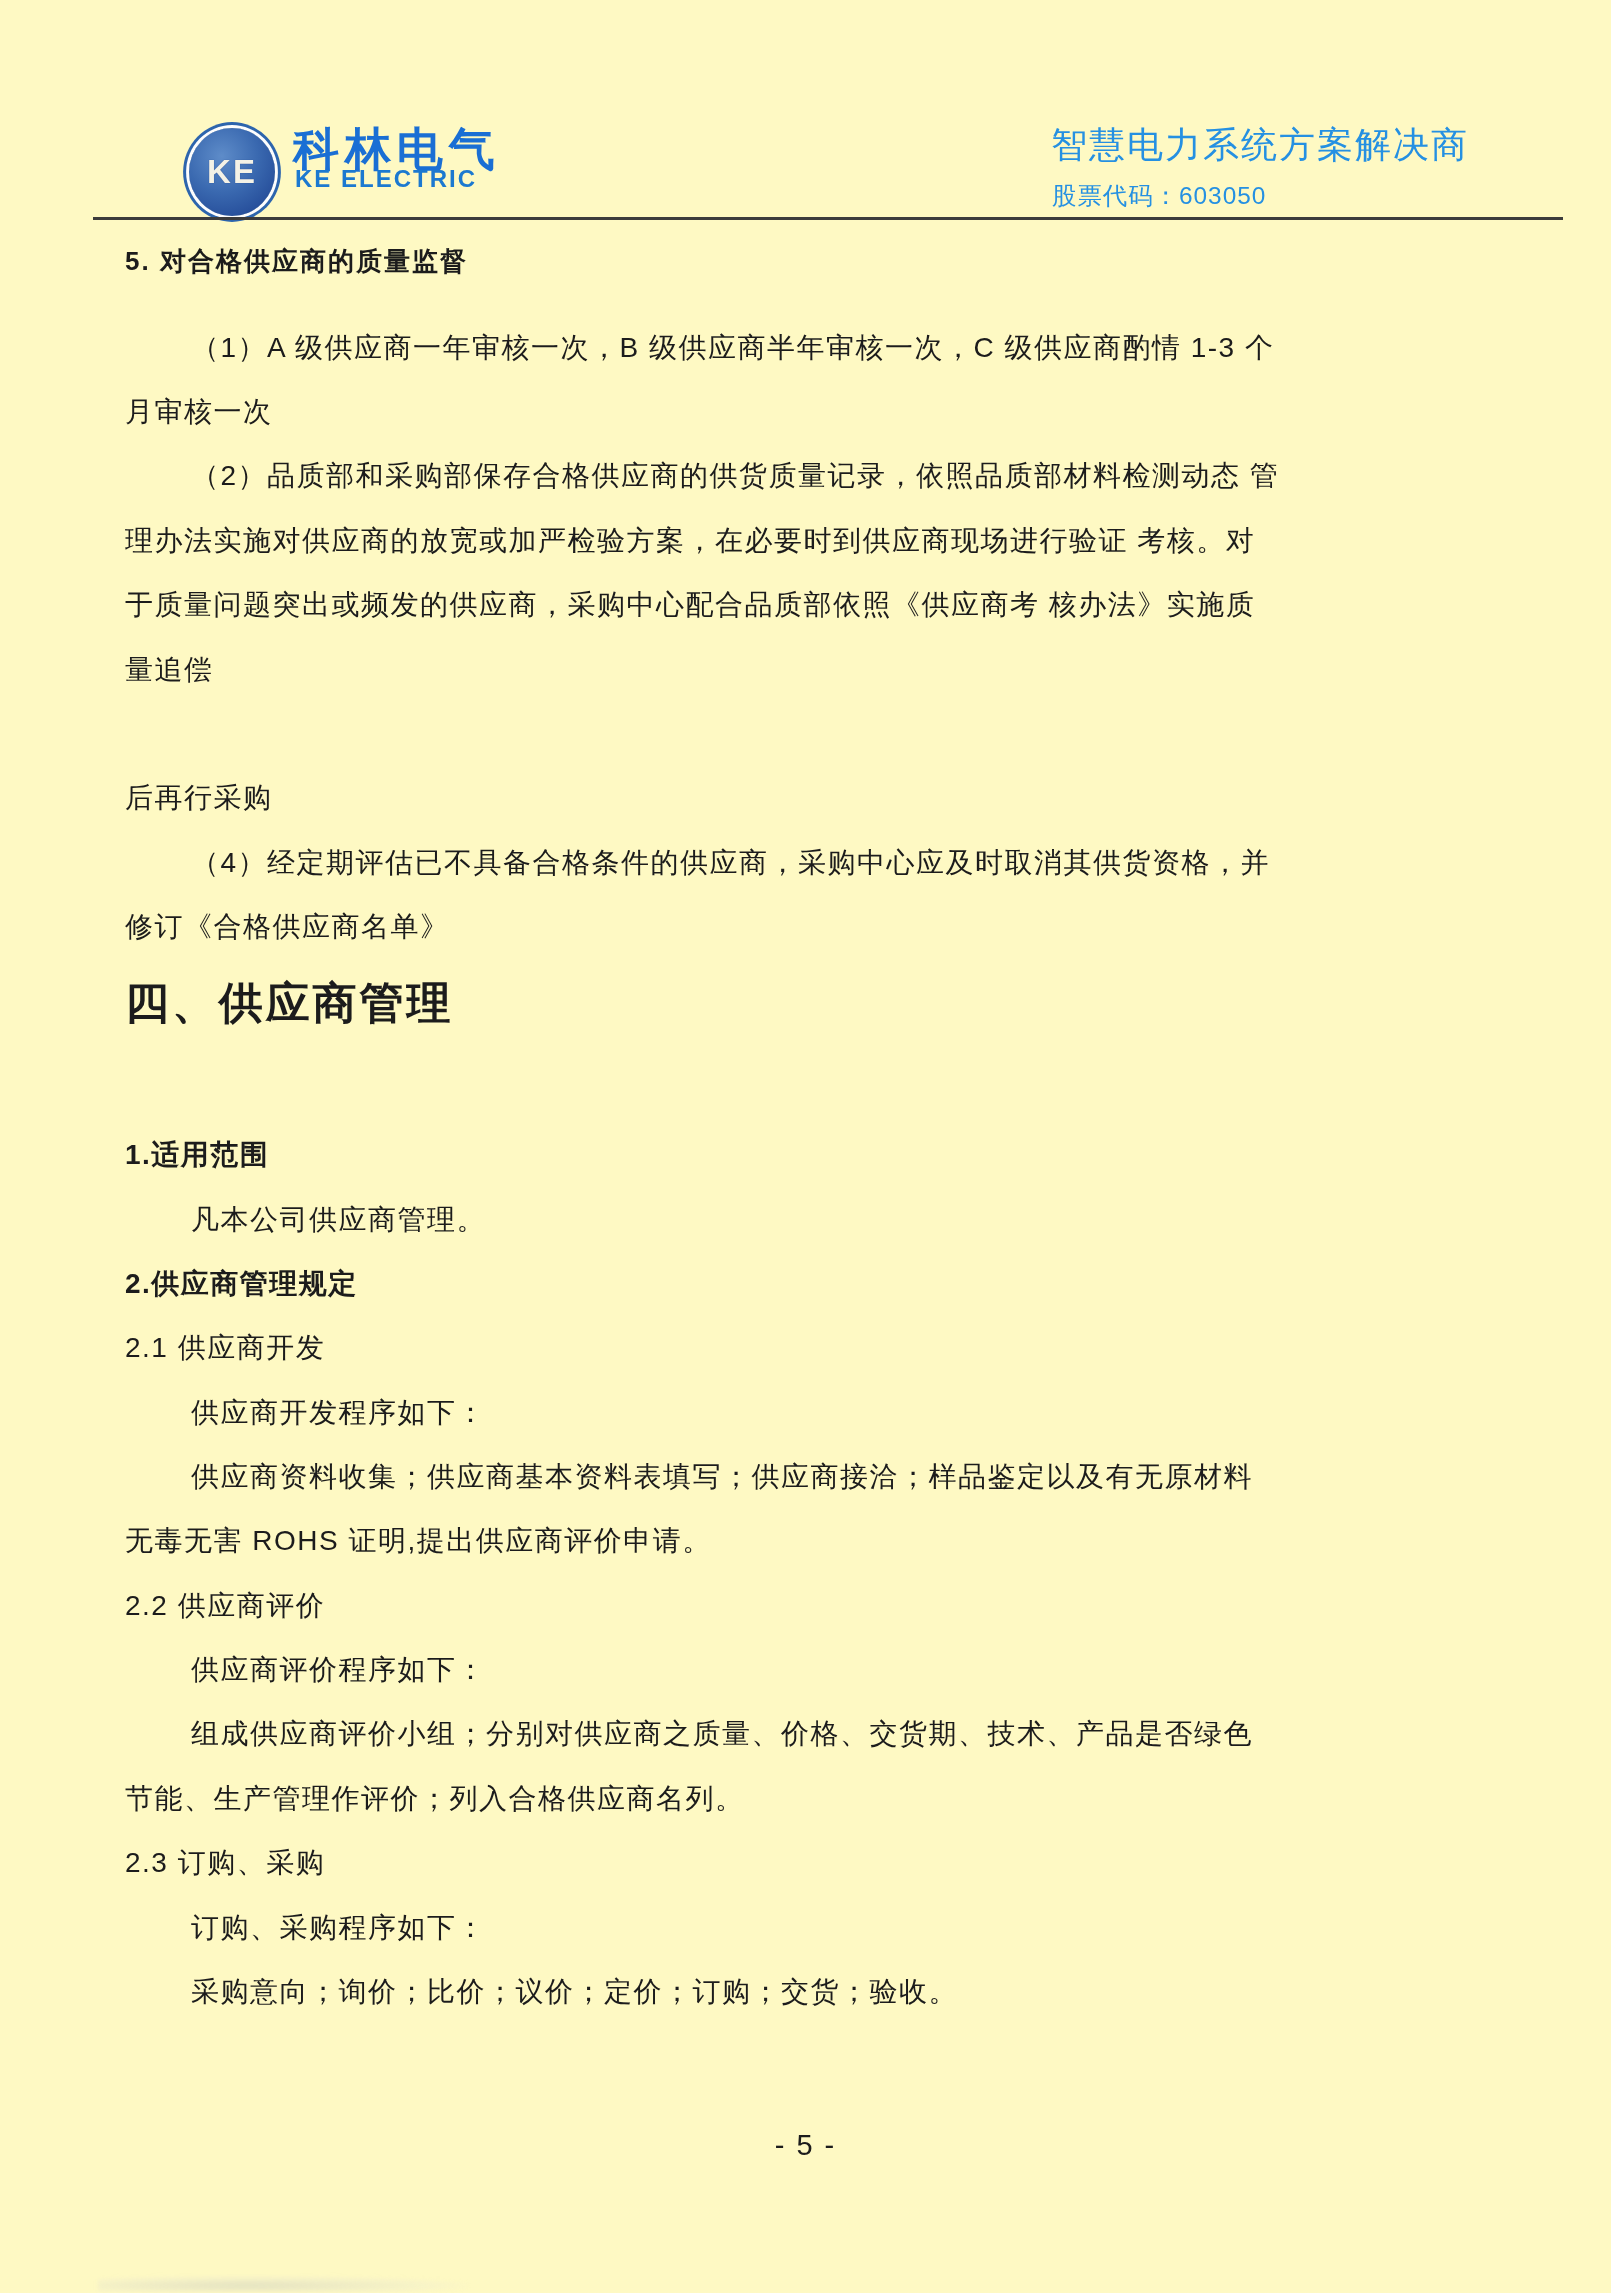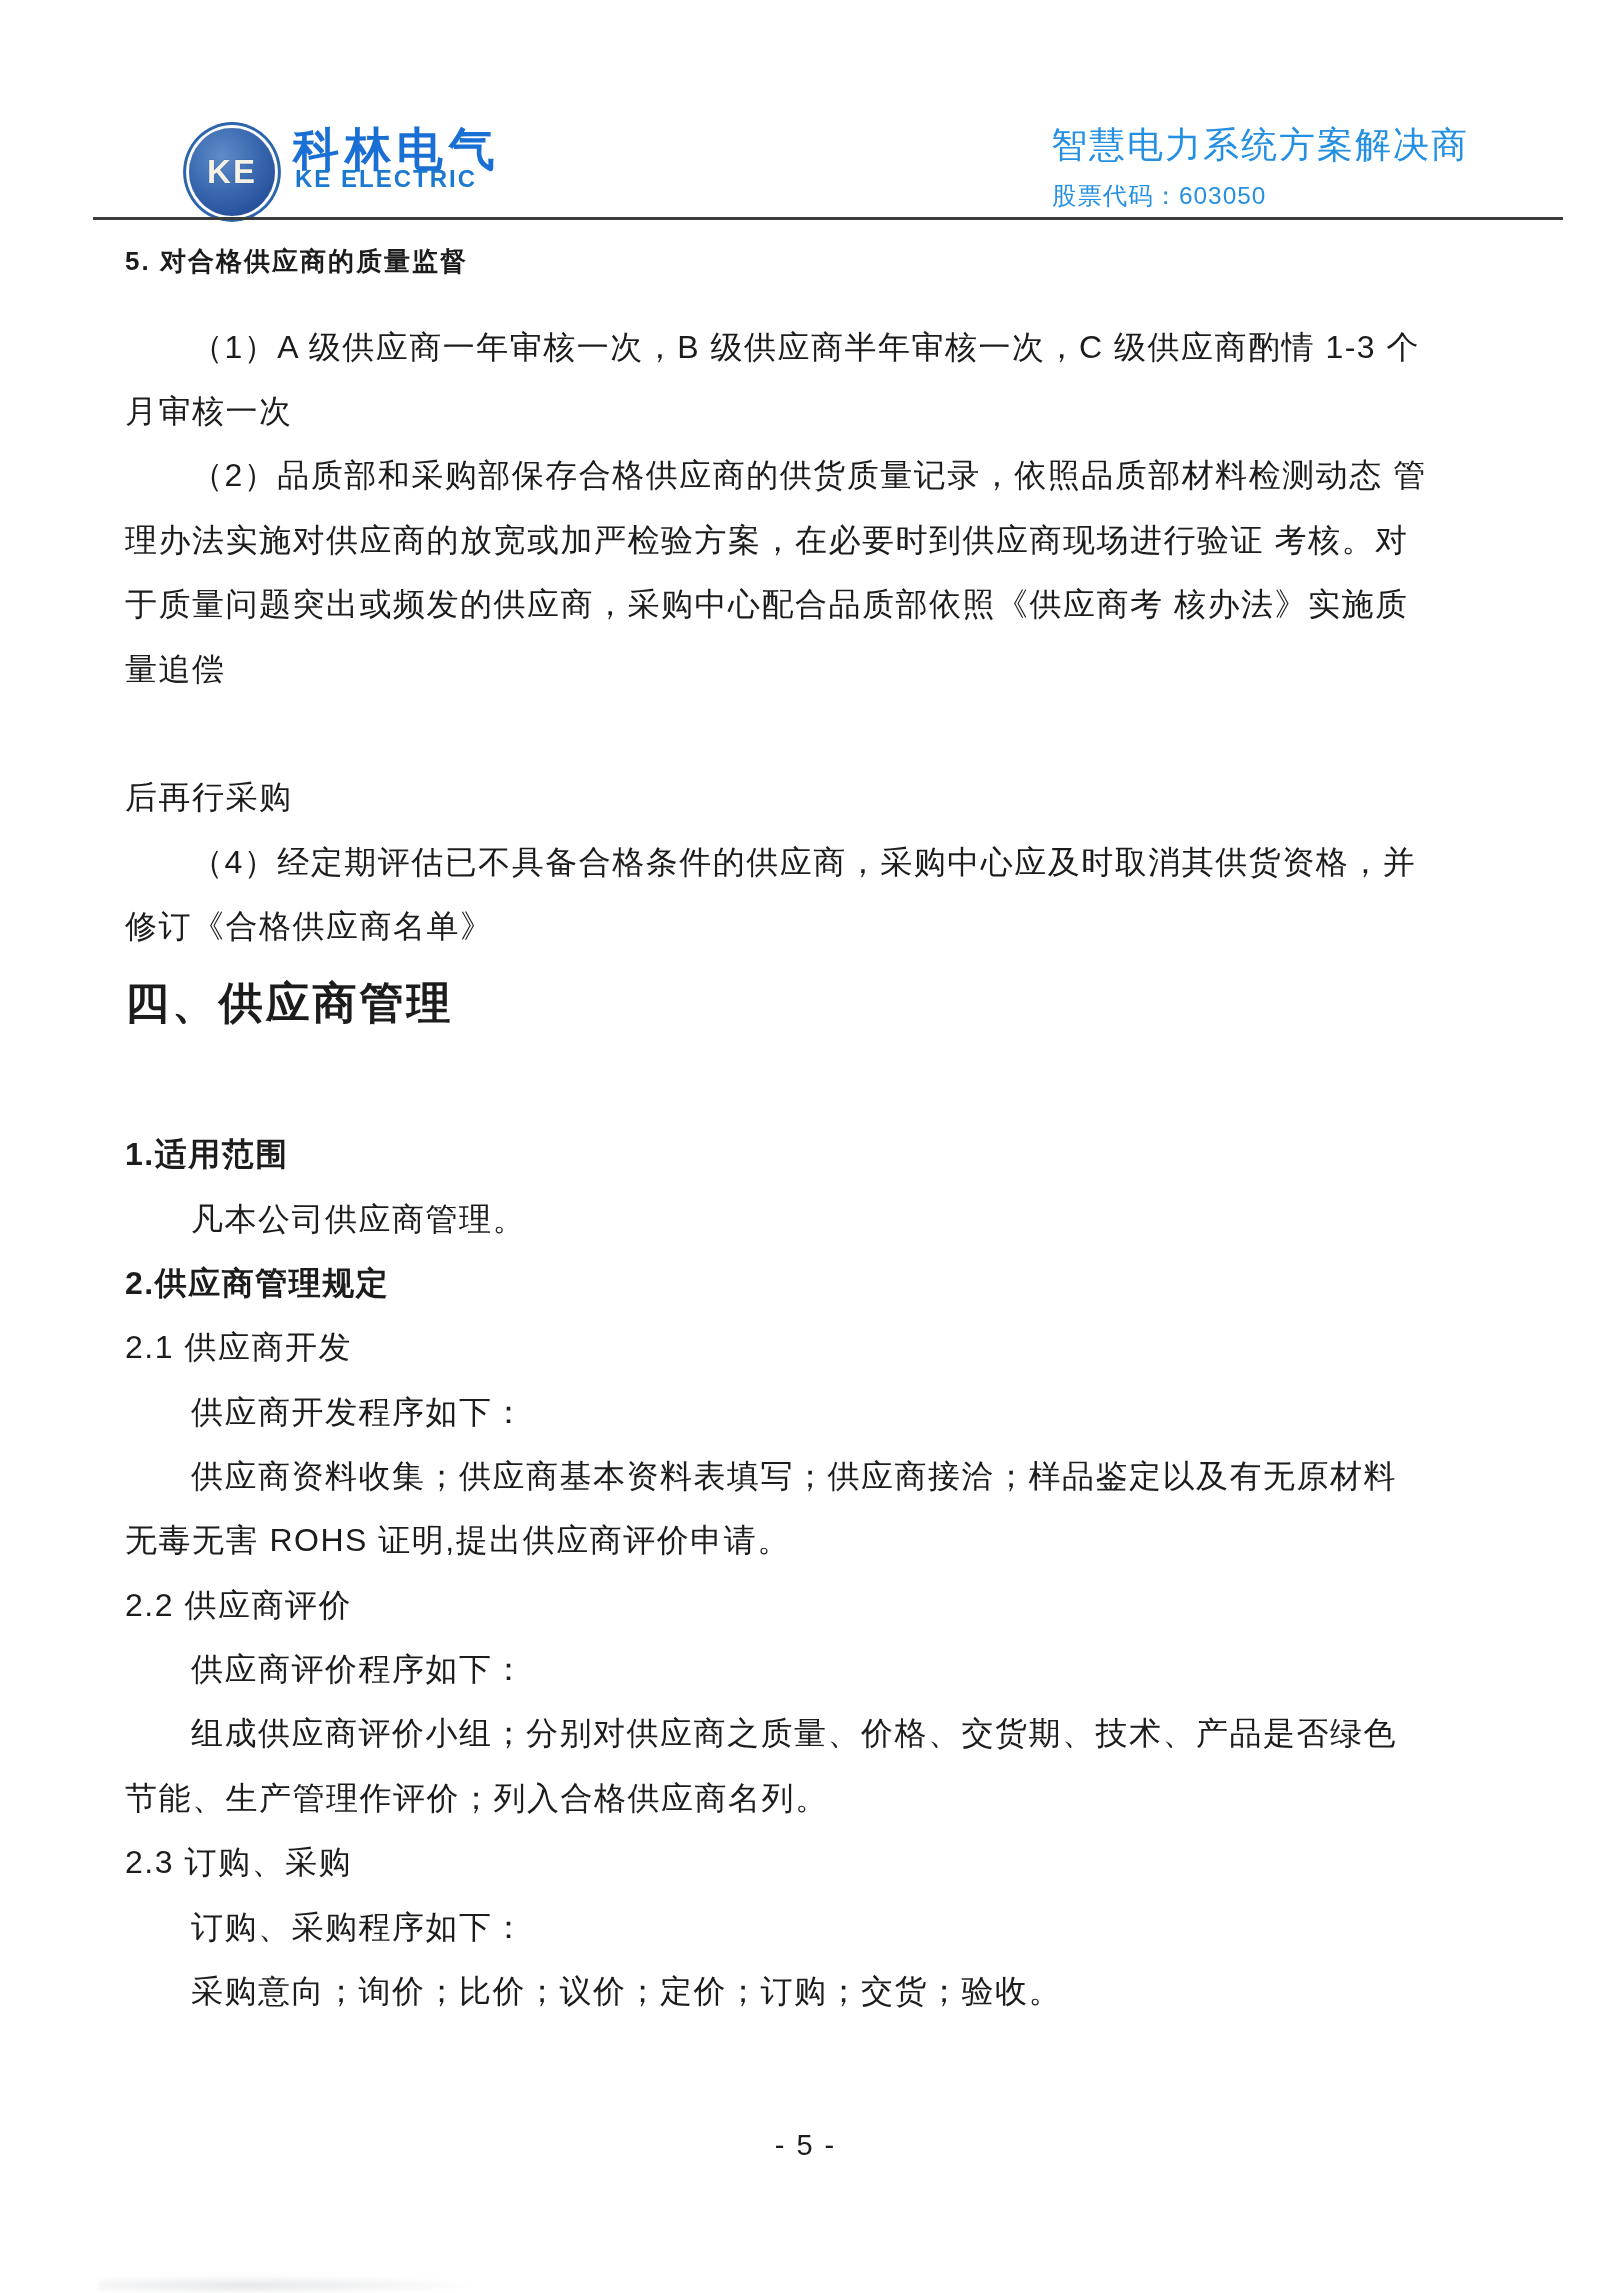--- a/index.html
+++ b/index.html
@@ -1,20 +1,20 @@
 <!DOCTYPE html>
 <html><head>
 <meta charset="utf-8">
 <style>
   html,body{margin:0;padding:0;background:#888;}
   .page{
     position:relative;
     width:1611px;height:2294px;
     margin:0 auto;
-    background:#ffffff;
+    background:#fef9c3;
     font-family:"Liberation Sans","DejaVu Sans",sans-serif;
     color:#1f1f1f;
     overflow:hidden;
   }
 
   
   .logo-disc{
     position:absolute;left:189px;top:128px;
     width:86px;height:88px;border-radius:50%;
     background:radial-gradient(circle at 38% 32%, #5e8cc9 0%, #3a69b0 45%, #274f9b 78%, #1d3f85 100%);
@@ -42,21 +42,21 @@
     font-size:24.4px;color:#2590e2;letter-spacing:1px;
   }
   .divider{
     position:absolute;left:93px;top:217px;width:1470px;height:2.9px;
     background:#3c3c3c;
   }
 
   
   .ln{
     position:absolute;
-    font-size:32px;line-height:39px;letter-spacing:1.5px;
+    font-size:28px;line-height:39px;letter-spacing:1.5px;
     white-space:nowrap;color:#1c1c1c;
   }
   .b{font-weight:700;}
   .h5{font-size:26px;letter-spacing:2px;}
   .h1{font-size:44px;letter-spacing:2.9px;}
 
   
   .pageno{
     position:absolute;left:0;top:2129px;width:100%;
     text-align:center;font-size:29px;color:#1c1c1c;letter-spacing:2px;

